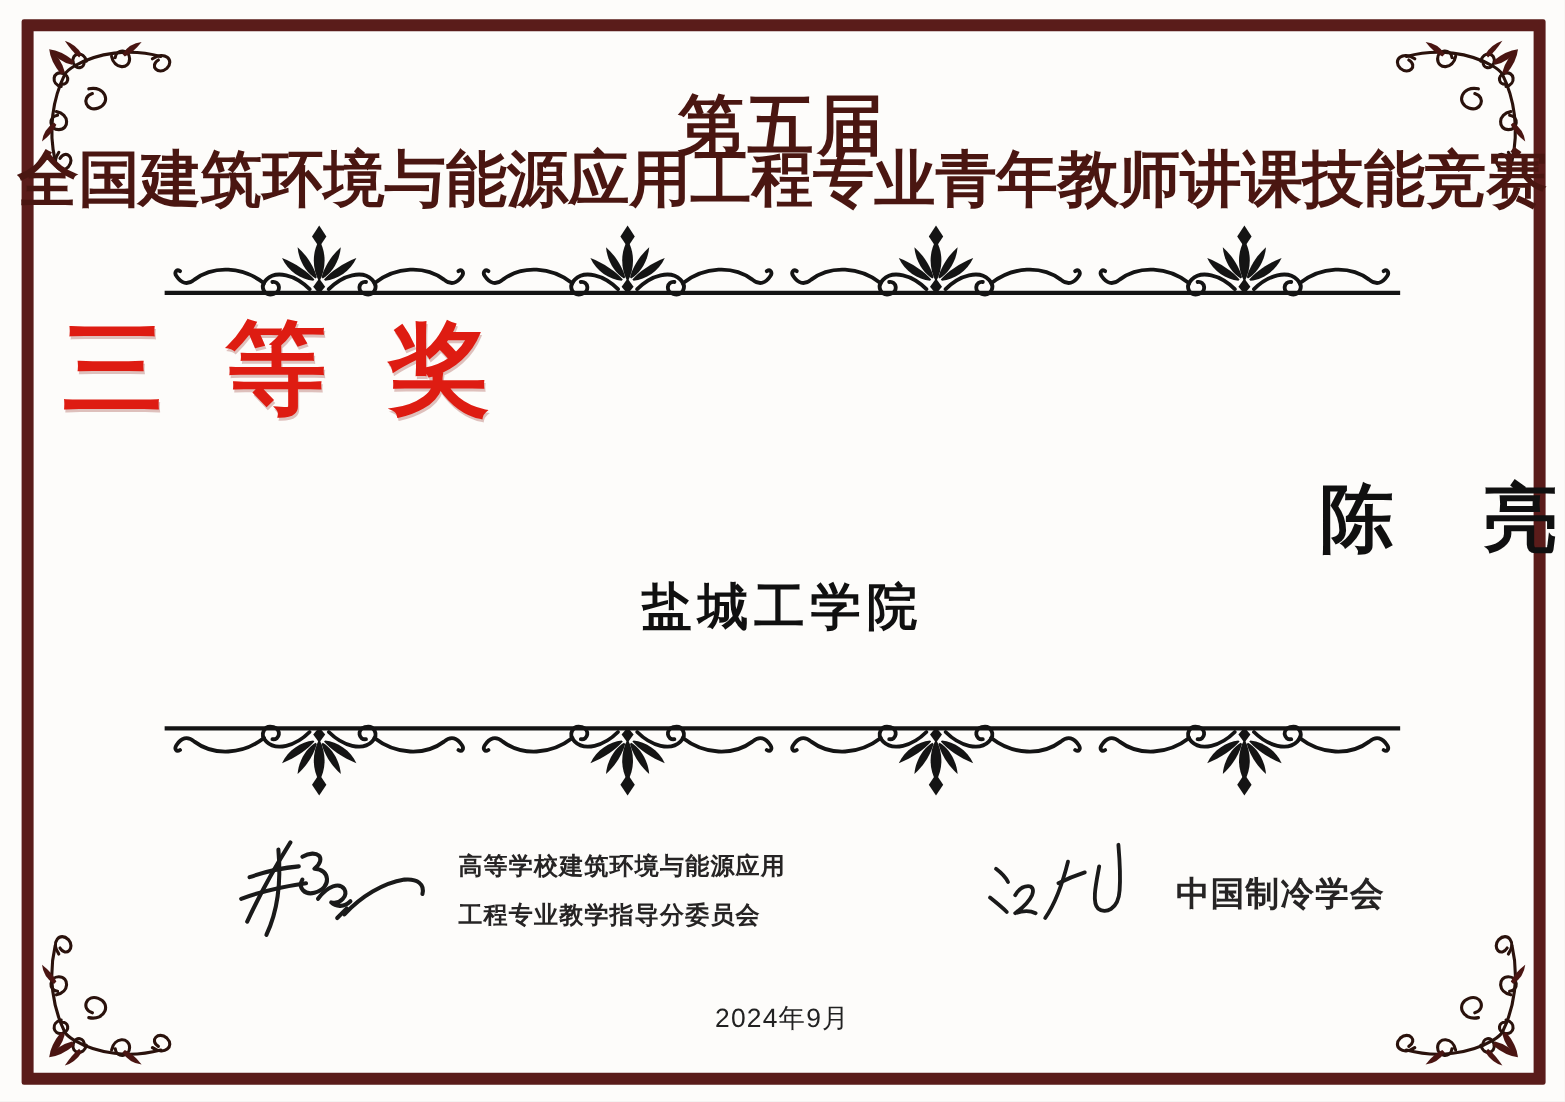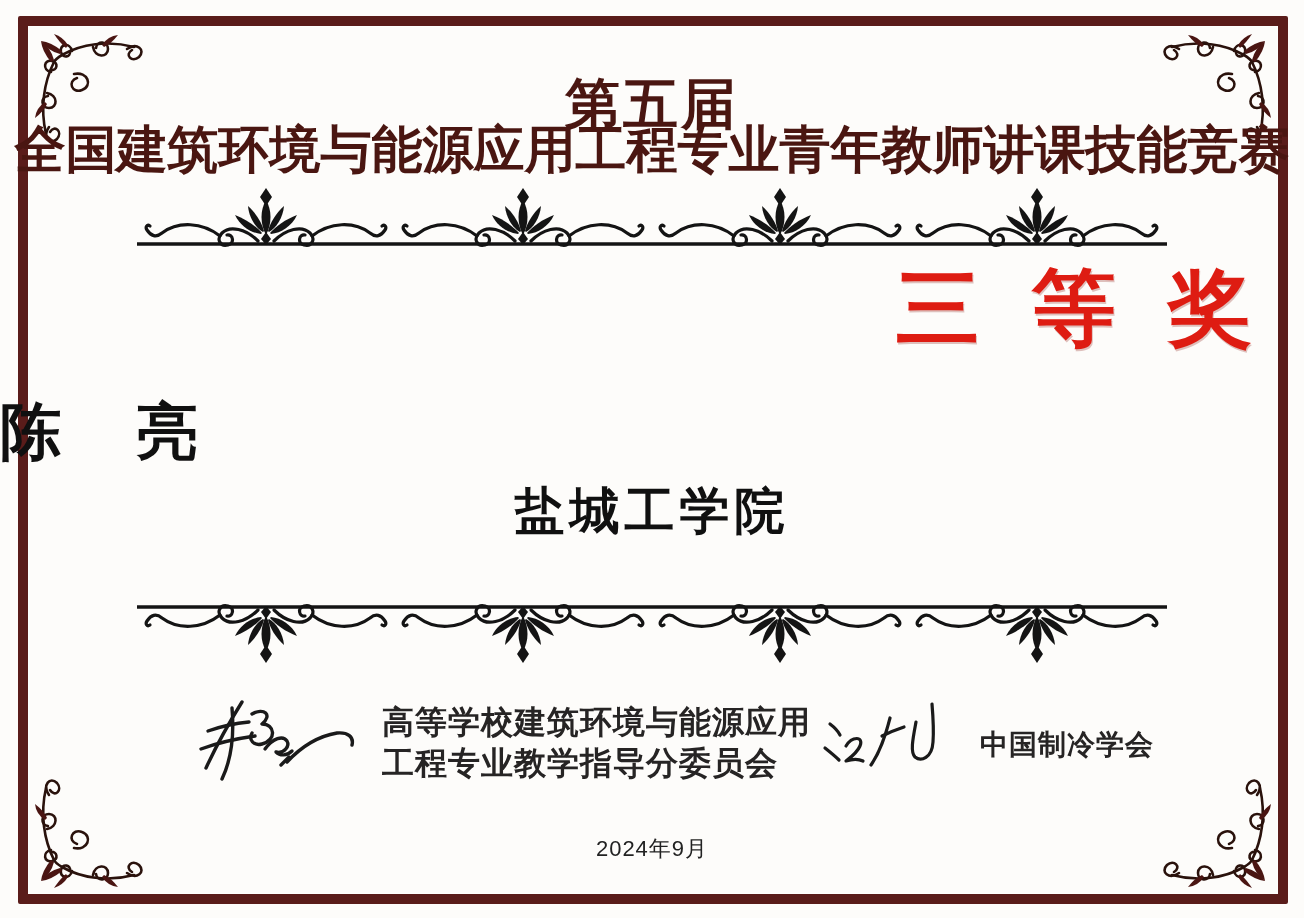--- a/index.html
+++ b/index.html
@@ -32,40 +32,40 @@
   }
   .title2{
     position:absolute;left:0;top:116px;width:100%;text-align:center;
     font-size:51px;font-weight:900;color:var(--title-maroon,#4a1611);
     letter-spacing:0;white-space:nowrap;
   }
   .divider{position:absolute;left:137px;width:1030px;height:64px;}
   .divider.top{top:184px;}
   .divider.bottom{top:602px;}
   .award{
-    position:absolute;left:0;top:263px;width:100%;text-align:right;
+    position:absolute;left:0;top:263px;width:100%;text-align:left;
     font-family:"Liberation Serif","DejaVu Serif",serif;
     font-size:84px;font-weight:700;color:var(--award-red,#de1c12);
     letter-spacing:0.62em;text-indent:0.62em;line-height:1.1;white-space:nowrap;
     text-shadow:1px 2px 0 rgba(130,10,5,.25);
   }
   .recipient{
-    position:absolute;left:0;top:390px;width:100%;text-align:left;
+    position:absolute;left:0;top:390px;width:100%;text-align:right;
     font-size:62px;font-weight:900;color:#101010;letter-spacing:6px;white-space:nowrap;
   }
   .institution{
     position:absolute;left:0;top:478px;width:100%;text-align:center;
-    font-size:50px;font-weight:900;color:#101010;letter-spacing:5px;white-space:nowrap;
+    font-size:42px;font-weight:900;color:#101010;letter-spacing:5px;white-space:nowrap;
   }
   .sig-svg{position:absolute;}
   .sig-zhu{left:188px;top:686px;width:188px;height:104px;}
   .sig-jiang{left:820px;top:696px;width:152px;height:82px;}
   .org-left{
     position:absolute;left:382px;top:702px;
-    font-size:32px;font-weight:600;color:#262424;line-height:41px;letter-spacing:1px;white-space:nowrap;
+    font-size:20px;font-weight:600;color:#262424;line-height:41px;letter-spacing:1px;white-space:nowrap;
   }
   .org-right{
     position:absolute;left:968px;top:726px;
     font-size:28px;font-weight:600;color:#262424;letter-spacing:1px;white-space:nowrap;margin-left:12px;
   }
   .date{
     position:absolute;left:0;top:834px;width:100%;text-align:center;
     font-size:22px;font-weight:500;color:#222;letter-spacing:1px;
   }
   .ink{stroke:#1a1a1a;stroke-linecap:round;stroke-linejoin:round;fill:none;}

